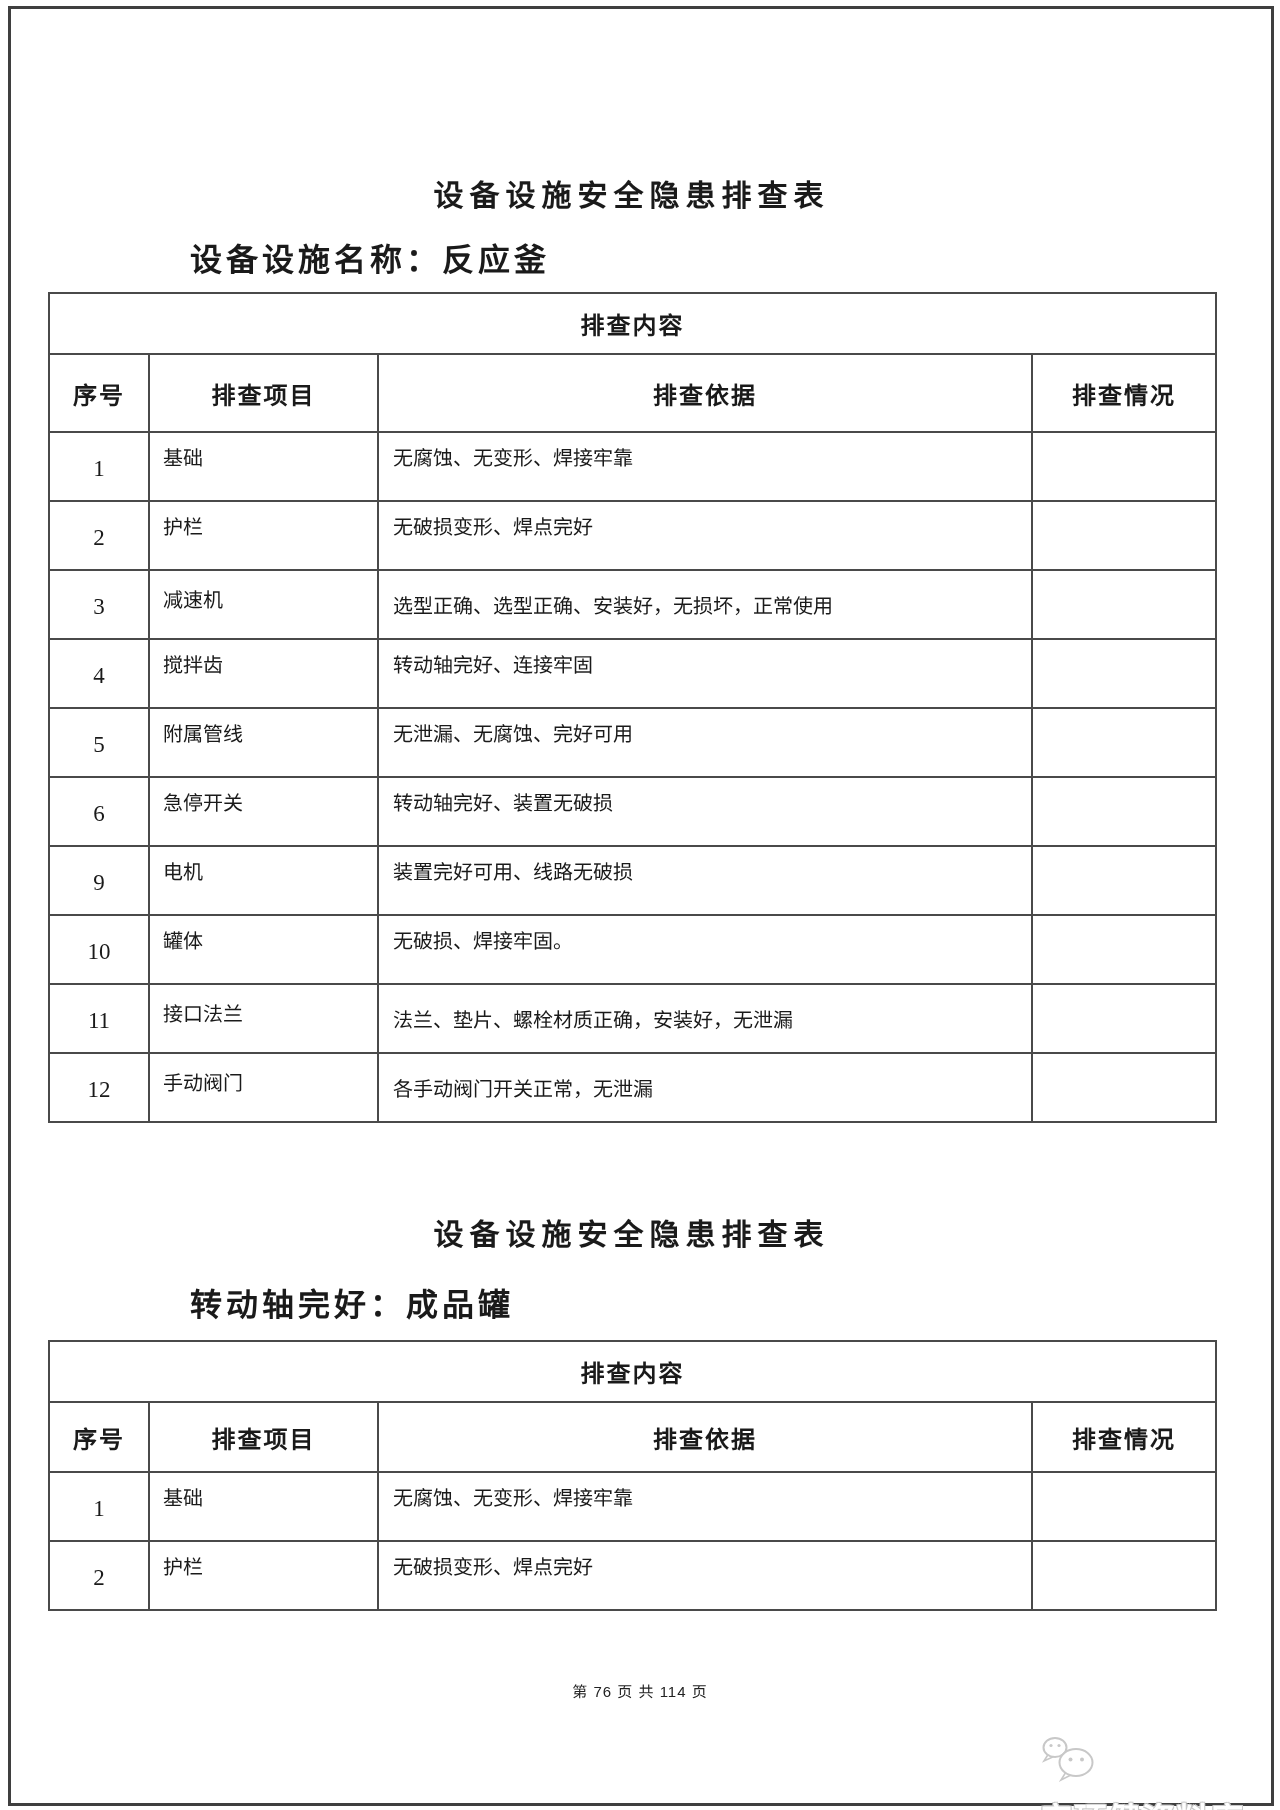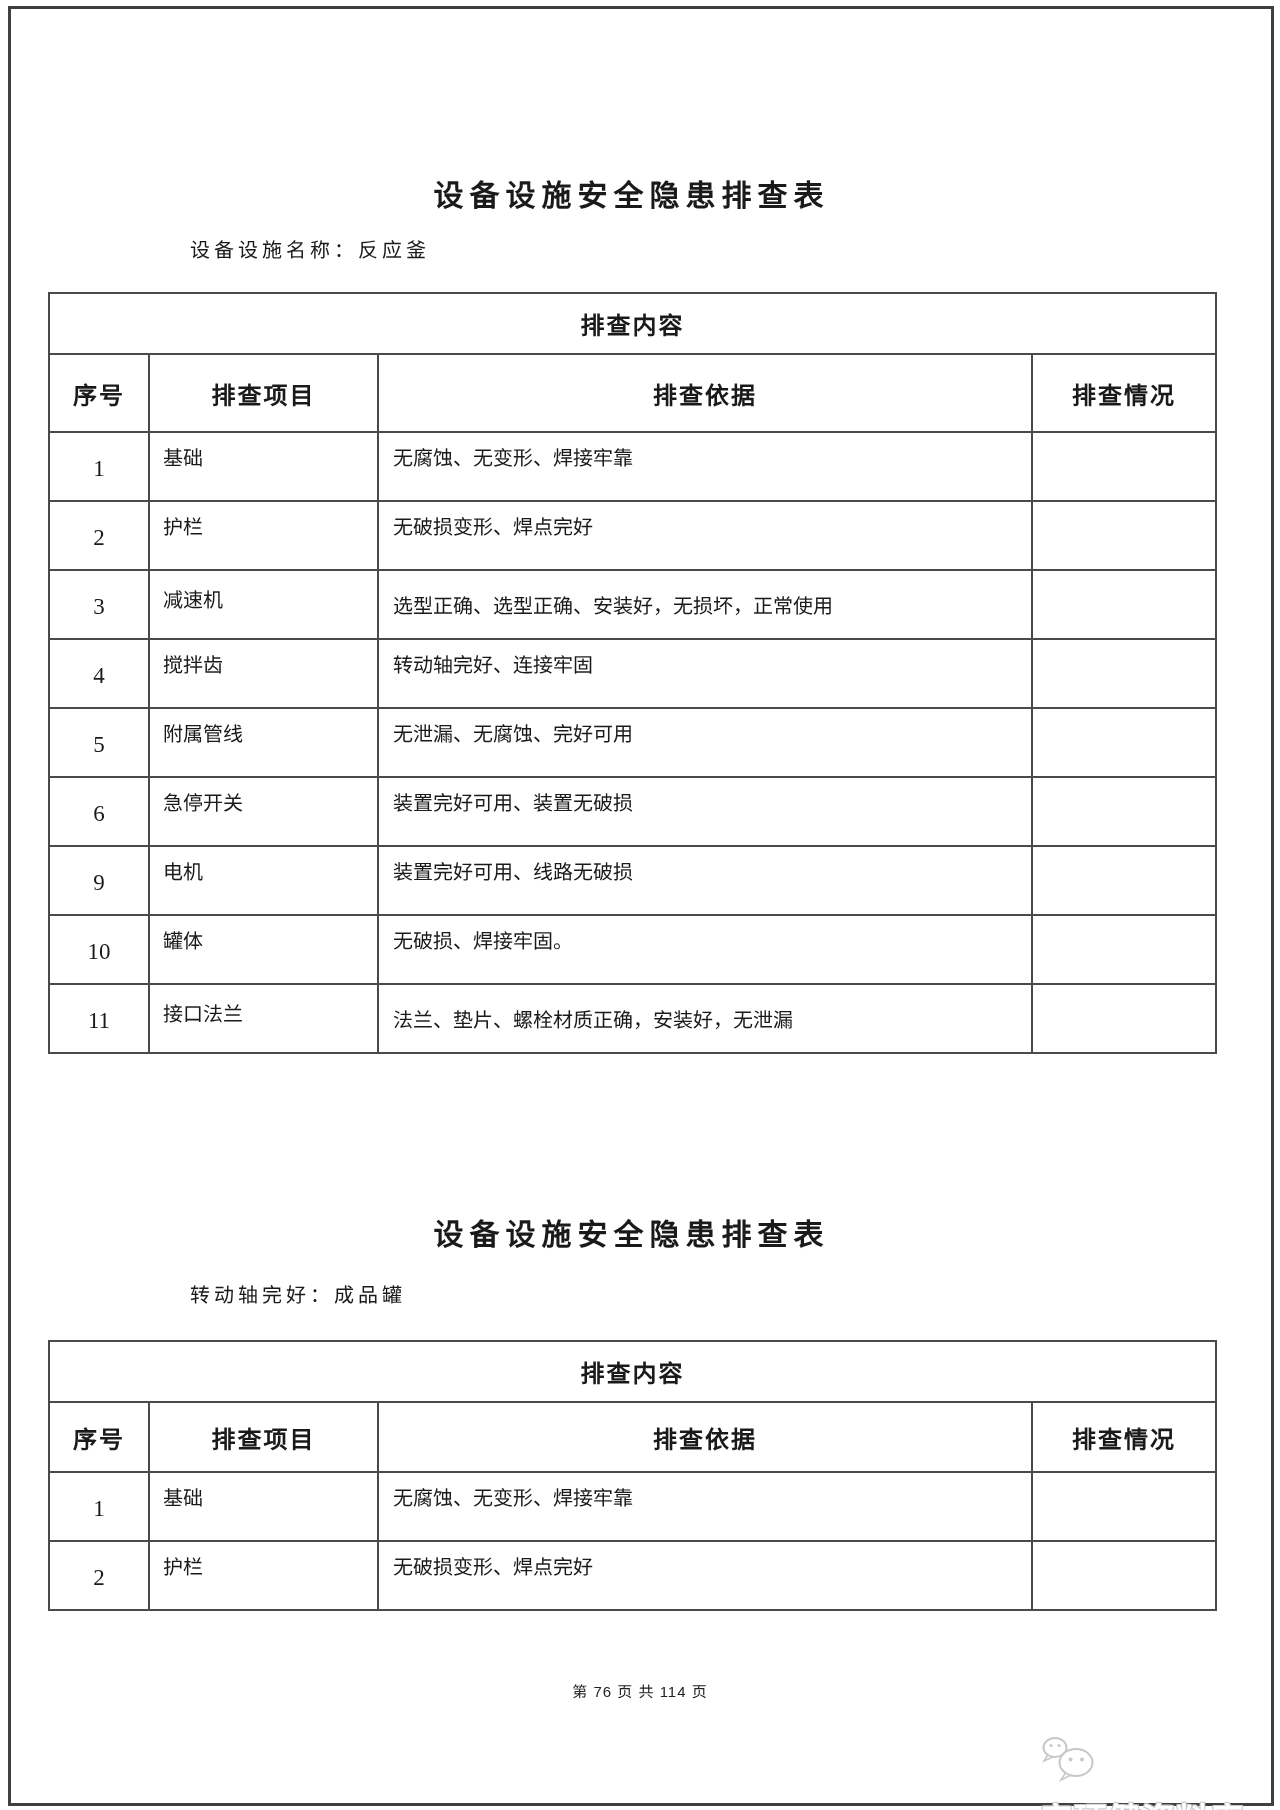--- a/index.html
+++ b/index.html
@@ -15,22 +15,22 @@
   }
   .doc-title{
     position:absolute;left:48px;width:1167px;text-align:center;
     font-family:"Liberation Sans","DejaVu Sans",sans-serif;font-weight:bold;
     font-size:30px;letter-spacing:6px;white-space:nowrap;
   }
   #title-0{top:171px;}
   #title-1{top:1210px;}
   .equip-name{
     position:absolute;left:190px;
-    font-family:"Liberation Sans","DejaVu Sans",sans-serif;font-weight:normal;
-    font-size:20px;letter-spacing:4px;white-space:nowrap;
+    font-family:"Liberation Sans","DejaVu Sans",sans-serif;font-weight:bold;
+    font-size:32px;letter-spacing:4px;white-space:nowrap;
   }
   #equip-0{top:234px;}
   #equip-1{top:1279px;}
   table.insp{
     position:absolute;left:48px;width:1167px;
     border-collapse:collapse;table-layout:fixed;background:#fff;
   }
   #table-0{top:292px;}
   #table-1{top:1340px;}
   .insp th,.insp td{border:2px solid #4a4a4a;overflow:hidden;}
@@ -117,39 +117,45 @@
       </tr>
       <tr class="data-row">
         <td class="c-no">5</td>
         <td class="c-item">附属管线</td>
         <td class="c-basis">无泄漏、无腐蚀、完好可用</td>
         <td class="c-status"></td>
       </tr>
       <tr class="data-row">
         <td class="c-no">6</td>
         <td class="c-item">急停开关</td>
-        <td class="c-basis">装置完好可用、装置无破损</td>
+        <td class="c-basis">转动轴完好、装置无破损</td>
         <td class="c-status"></td>
       </tr>
       <tr class="data-row">
         <td class="c-no">9</td>
         <td class="c-item">电机</td>
         <td class="c-basis">装置完好可用、线路无破损</td>
         <td class="c-status"></td>
       </tr>
       <tr class="data-row">
         <td class="c-no">10</td>
         <td class="c-item">罐体</td>
         <td class="c-basis">无破损、焊接牢固。</td>
         <td class="c-status"></td>
       </tr>
       <tr class="data-row mid">
         <td class="c-no">11</td>
         <td class="c-item">接口法兰</td>
         <td class="c-basis">法兰、垫片、螺栓材质正确，安装好，无泄漏</td>
+        <td class="c-status"></td>
+      </tr>
+      <tr class="data-row mid">
+        <td class="c-no">12</td>
+        <td class="c-item">手动阀门</td>
+        <td class="c-basis">各手动阀门开关正常，无泄漏</td>
         <td class="c-status"></td>
       </tr>
     </tbody>
 </table>
 
 <div class="doc-title" id="title-1">设备设施安全隐患排查表</div>
 <div class="equip-name" id="equip-1">转动轴完好：成品罐</div>
 
 <table class="insp" id="table-1">
   <colgroup>

